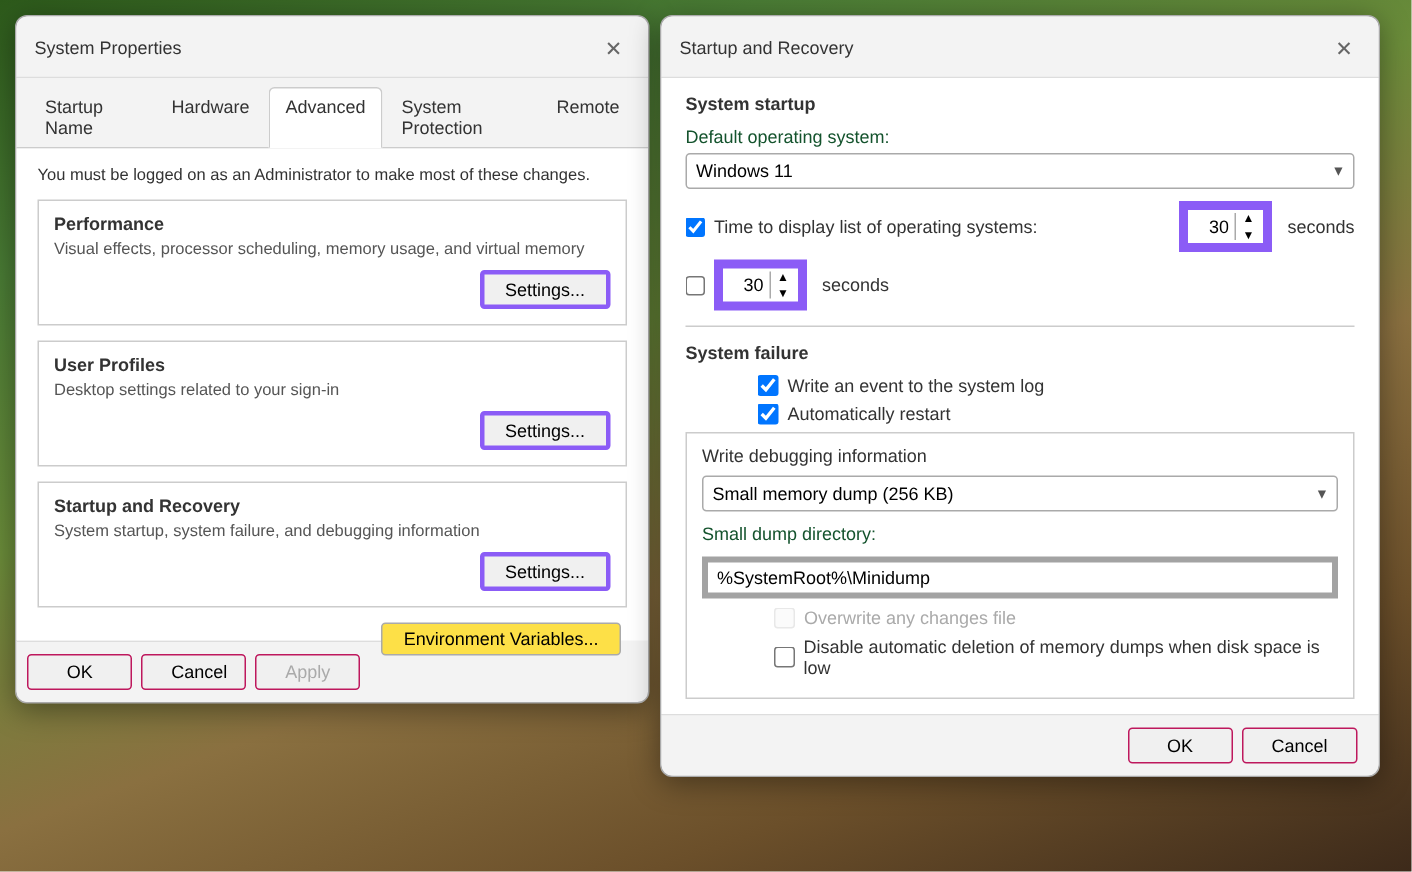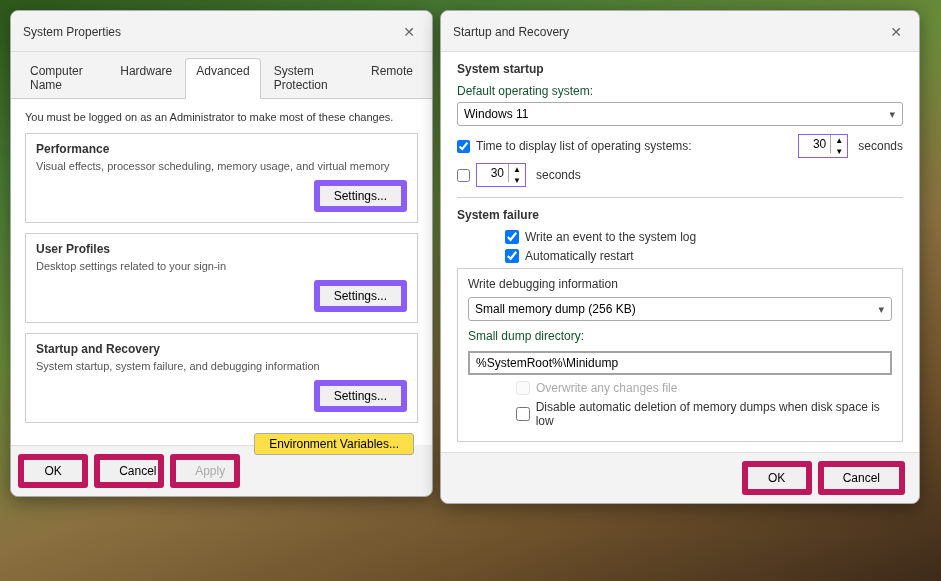--- a/index.html
+++ b/index.html
@@ -108,21 +108,21 @@
     .section-desc {
       font-size: 11px;
       color: #555;
       margin-bottom: 8px;
     }
 
     .settings-btn {
       float: right;
       padding: 3px 14px;
       font-size: 12px;
-      border: 6px solid #8b5cf6;
+      border: 3px solid #8b5cf6;
       background: #f0f0f0;
       cursor: pointer;
       border-radius: 3px;
       margin-left: 26px;
     }
 
     .env-btn {
       padding: 3px 14px;
       font-size: 12px;
       border: 1px solid #aaa;
@@ -139,21 +139,21 @@
       gap: 6px;
       padding: 8px 14px;
       background: #f3f3f3;
       border-top: 1px solid #ddd;
       border-radius: 0 0 8px 8px;
     }
 
     .dlg-btn {
       padding: 4px 19px;
       font-size: 12px;
-      border: 6px solid #be185d;
+      border: 1px solid #be185d;
       background: #f0f0f0;
       cursor: pointer;
       border-radius: 3px;
       min-width: 70px;
     }
     .dlg-btn.disabled { color: #aaa; cursor: default; }
 
     
     #startup-dialog {
       left: 440px;
@@ -228,24 +228,24 @@
       margin-bottom: 5px;
     }
 
     .spinner-label {
       font-size: 12px;
       color: #333;
       flex: 1;
     }
 
     .spinner-input {
-      width: 50px;
-      border: 1px solid #8b5cf6;
-      display: flex;
-      align-items: flex-start;
+      width: 62px;
+      border: 6px solid #8b5cf6;
+      display: flex;
+      align-items: center;
     }
 
     .spinner-input input {
       width: 32px;
       border: none;
       border-right: 1px solid #aaa;
       padding: 2px 4px;
       font-size: 12px;
       text-align: right;
       outline: none;
@@ -291,21 +291,21 @@
     .sub-section-title {
       font-size: 12px;
       color: #333;
       margin-bottom: 6px;
     }
 
     .path-input {
       width: 100%;
       padding: 3px 6px;
       font-size: 12px;
-      border: 2px solid #a3a3a3;
+      border: 4px solid #a3a3a3;
       margin-top: 4px;
       margin-bottom: 6px;
       background: white;
     }
 
     .checkbox-row.disabled {
       color: #aaa;
     }
     .checkbox-row.disabled input {
       opacity: 0.5;
@@ -321,21 +321,21 @@
   </style>
 </head>
 <body>
 
 <div class="dialog" id="sys-props">
   <div class="dialog-titlebar">
     <span class="dialog-title">System Properties</span>
     <button class="close-btn">✕</button>
   </div>
   <div class="tabs">
-    <div class="tab">Computer Name</div>
+    <div class="tab">Startup Name</div>
     <div class="tab">Hardware</div>
     <div class="tab active">Advanced</div>
     <div class="tab">System Protection</div>
     <div class="tab">Remote</div>
   </div>
   <div class="dialog-content">
     <div class="admin-notice">You must be logged on as an Administrator to make most of these changes.</div>
 
     <div class="section-box clearfix">
       <div class="section-title">Performance</div>

